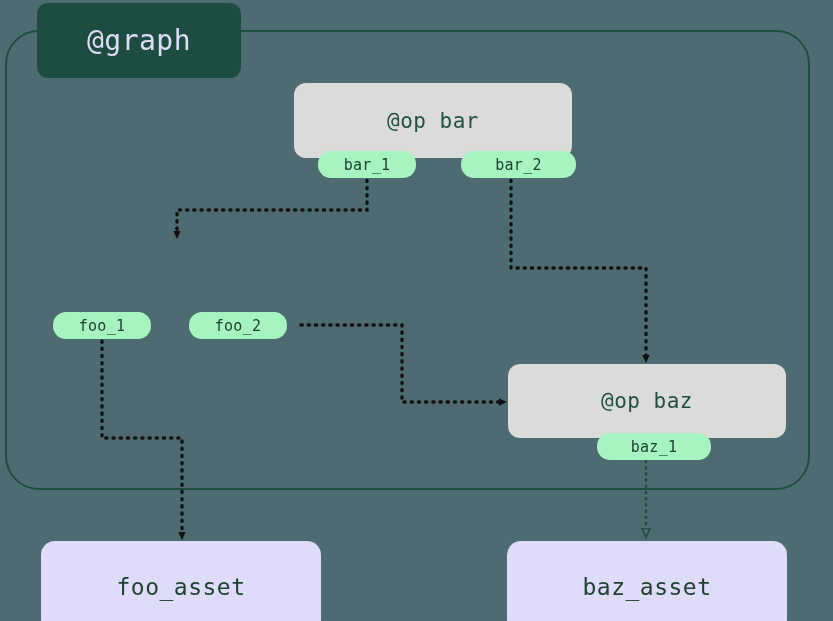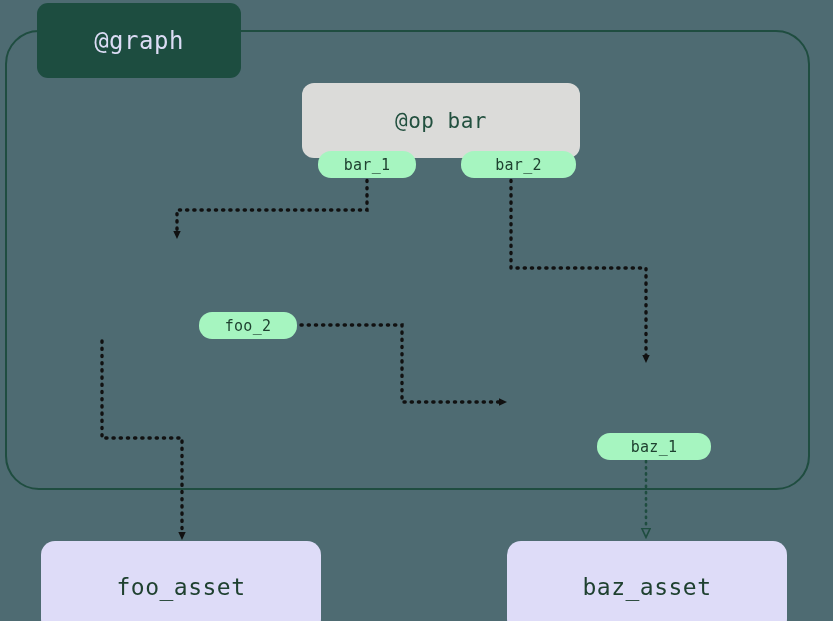--- a/index.html
+++ b/index.html
@@ -41,21 +41,21 @@
     left: 37px;
     top: 3px;
     width: 204px;
     height: 75px;
     background: #1d4d40;
     border-radius: 11px;
     display: flex;
     align-items: center;
     justify-content: center;
     color: #dcdcf5;
-    font-size: 24px;
+    font-size: 28px;
     letter-spacing: 0.5px;
   }
 
   
   .op {
     position: absolute;
     background: #dbdbd9;
     border-radius: 12px;
     box-sizing: border-box;
   }
@@ -92,28 +92,28 @@
     display: flex;
     align-items: center;
     justify-content: center;
     color: #1f4130;
     font-size: 23px;
     letter-spacing: 0.5px;
     box-sizing: border-box;
   }
 
   
-  #op-bar   { left: 302px; top: 83px;  width: 278px; height: 75px; }
+  #op-bar   { left: 294px; top: 83px;  width: 278px; height: 75px; }
   #op-foo   { left: 37px;  top: 240px; width: 280px; height: 74px; }
   #op-baz   { left: 508px; top: 364px; width: 278px; height: 74px; }
 
   #port-bar-1 { left: 318px; top: 151px; width: 98px; }
   #port-bar-2 { left: 461px; top: 151px; width: 115px; }
   #port-foo-1 { left: 53px;  top: 312px; width: 98px; }
-  #port-foo-2 { left: 199px; top: 312px; width: 98px; }
+  #port-foo-2 { left: 189px; top: 312px; width: 98px; }
   #port-baz-1 { left: 597px; top: 433px; width: 114px; }
 
   #asset-foo { left: 41px;  top: 541px; width: 280px; height: 92px; }
   #asset-baz { left: 507px; top: 541px; width: 280px; height: 92px; }
 </style>
 </head>
 <body>
 
 <div id="stage">
 
@@ -151,20 +151,24 @@
   </svg>
 
   <div class="graph-label">@graph</div>
 
   <div class="op" id="op-bar">
     <div class="op-title">@op bar</div>
   </div>
   <div class="port" id="port-bar-1">bar_1</div>
   <div class="port" id="port-bar-2">bar_2</div>
 
+  <div class="port" id="port-foo-1">foo_1</div>
   <div class="port" id="port-foo-2">foo_2</div>
 
+  <div class="op" id="op-baz">
+    <div class="op-title">@op baz</div>
+  </div>
   <div class="port" id="port-baz-1">baz_1</div>
 
   <div class="asset" id="asset-foo">foo_asset</div>
   <div class="asset" id="asset-baz">baz_asset</div>
 
 </div>
 
 </body></html>

